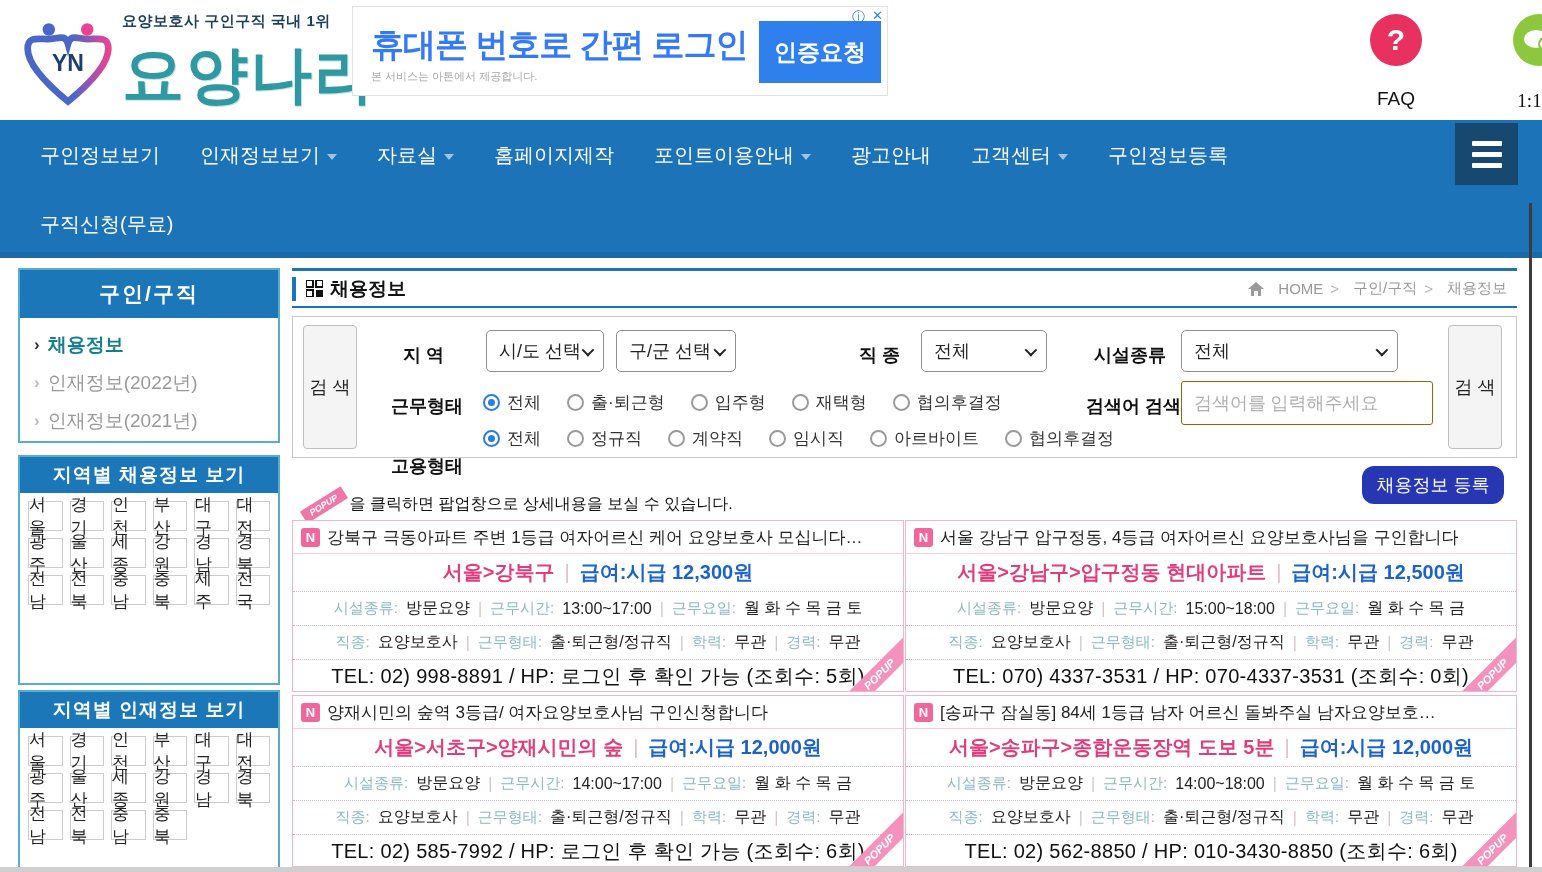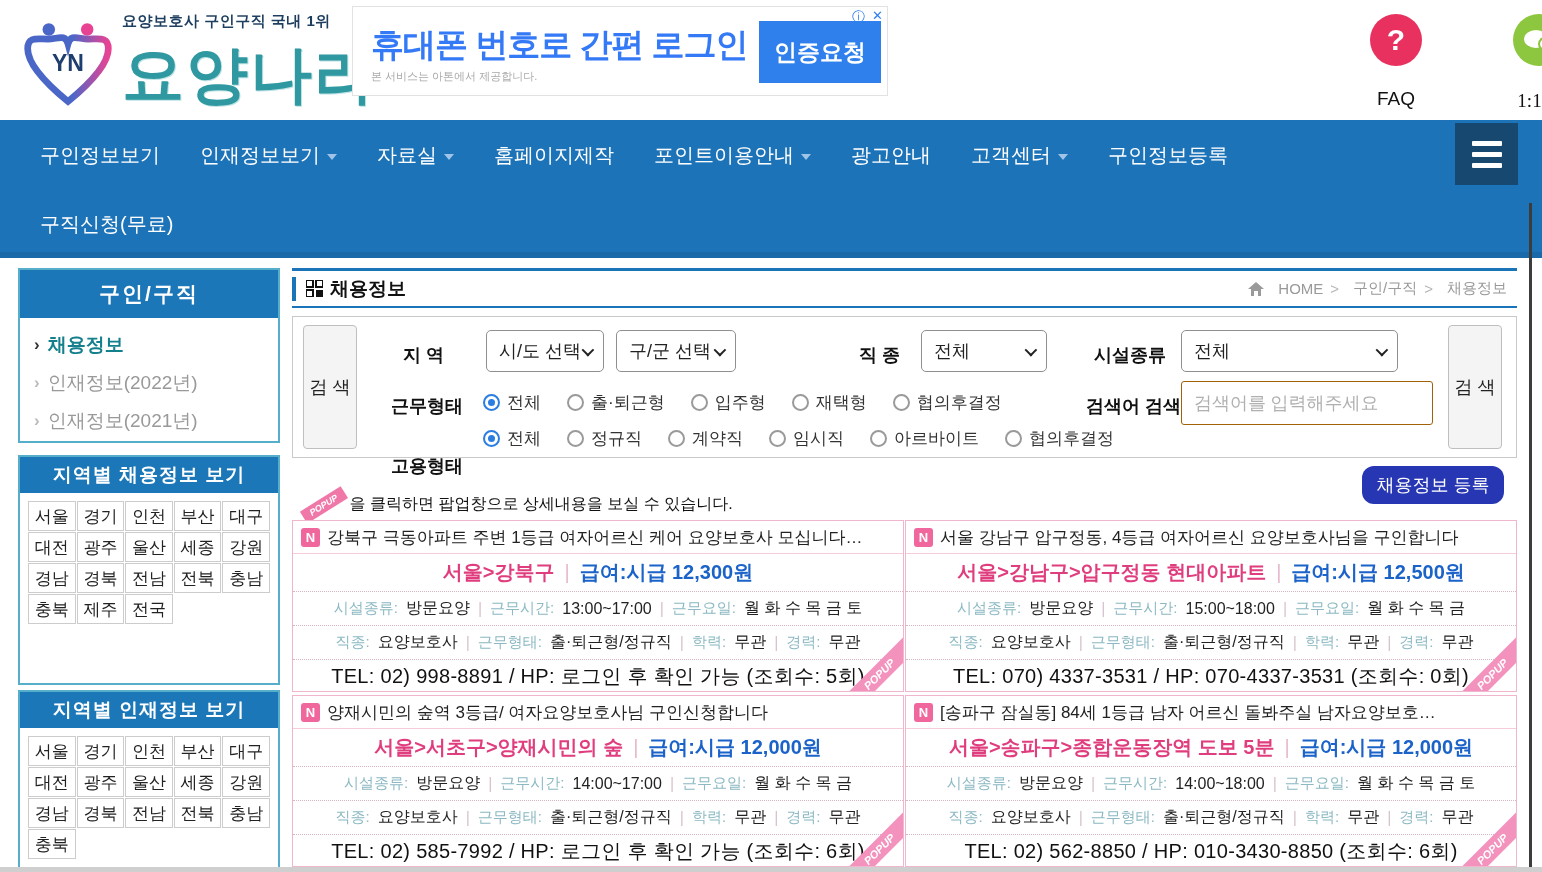--- a/index.html
+++ b/index.html
@@ -61,21 +61,21 @@
   .menu-items { padding:8px 14px; }
   .menu-item { height:38px; display:flex; align-items:center; font-size:19px; color:#999; cursor:pointer; }
   .menu-item .arr { margin-right:8px; font-weight:bold; color:#bbb; font-size:17px; }
   .menu-item.active { color:#15808d; font-weight:bold; }
   .menu-item.active .arr { color:#333; }
 
   #panel-region-job { top:455px; height:230px; }
   #panel-region-talent { top:690px; height:195px; }
   #panel-region-job .side-head, #panel-region-talent .side-head
     { height:36px; line-height:36px; font-size:19px; letter-spacing:1px; }
-  .region-grid { display:grid; grid-template-columns:repeat(5,1fr); gap:1px; padding:8px; }
+  .region-grid { display:grid; grid-template-columns:repeat(6,1fr); gap:7px; padding:8px; }
   .region-btn { height:30px; border:1px solid #ccc; background:#fff; font-size:17px; color:#222;
     display:flex; align-items:center; justify-content:center; cursor:pointer; }
 
   
   #main { position:absolute; left:292px; top:268px; width:1226px; height:604px; }
 
   #titlebar { position:absolute; left:0; top:0; width:1225px; height:40px;
     border-top:3px solid #1a74b8; border-bottom:2px solid #1a74b8;
     display:flex; align-items:center; background:#fff; }
   #titlebar .leftbar { width:4px; height:24px; background:#1a74b8; margin-right:10px; }

